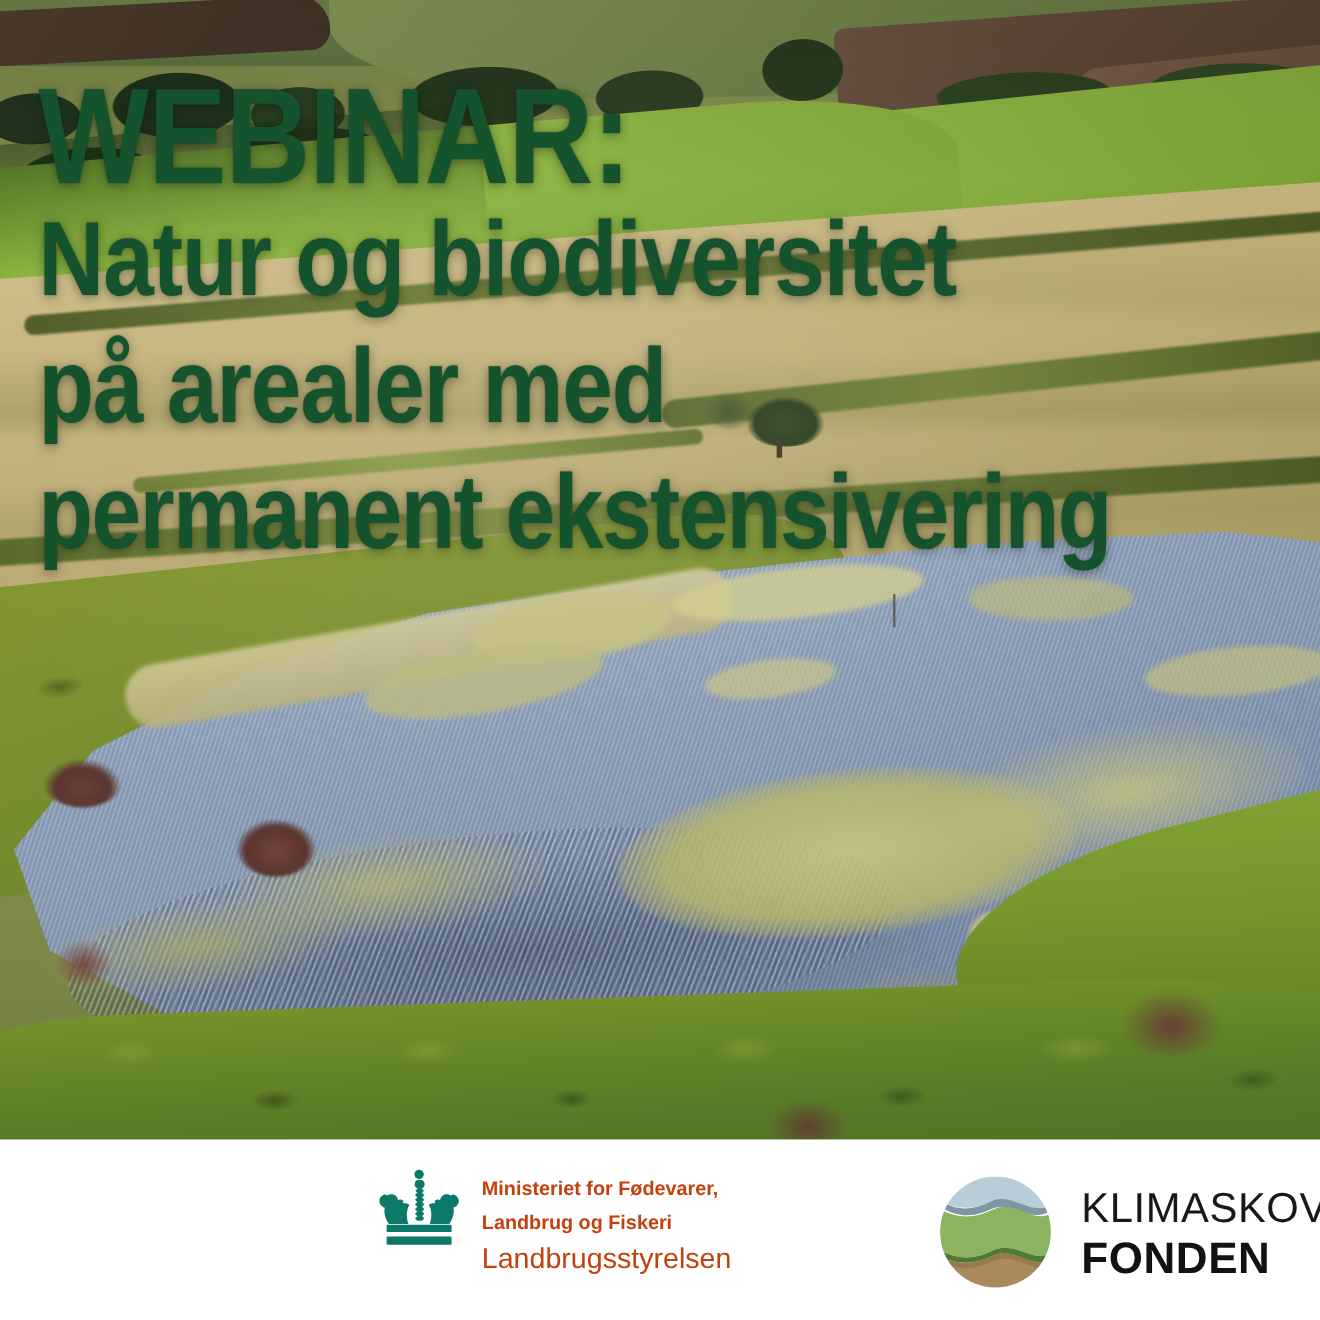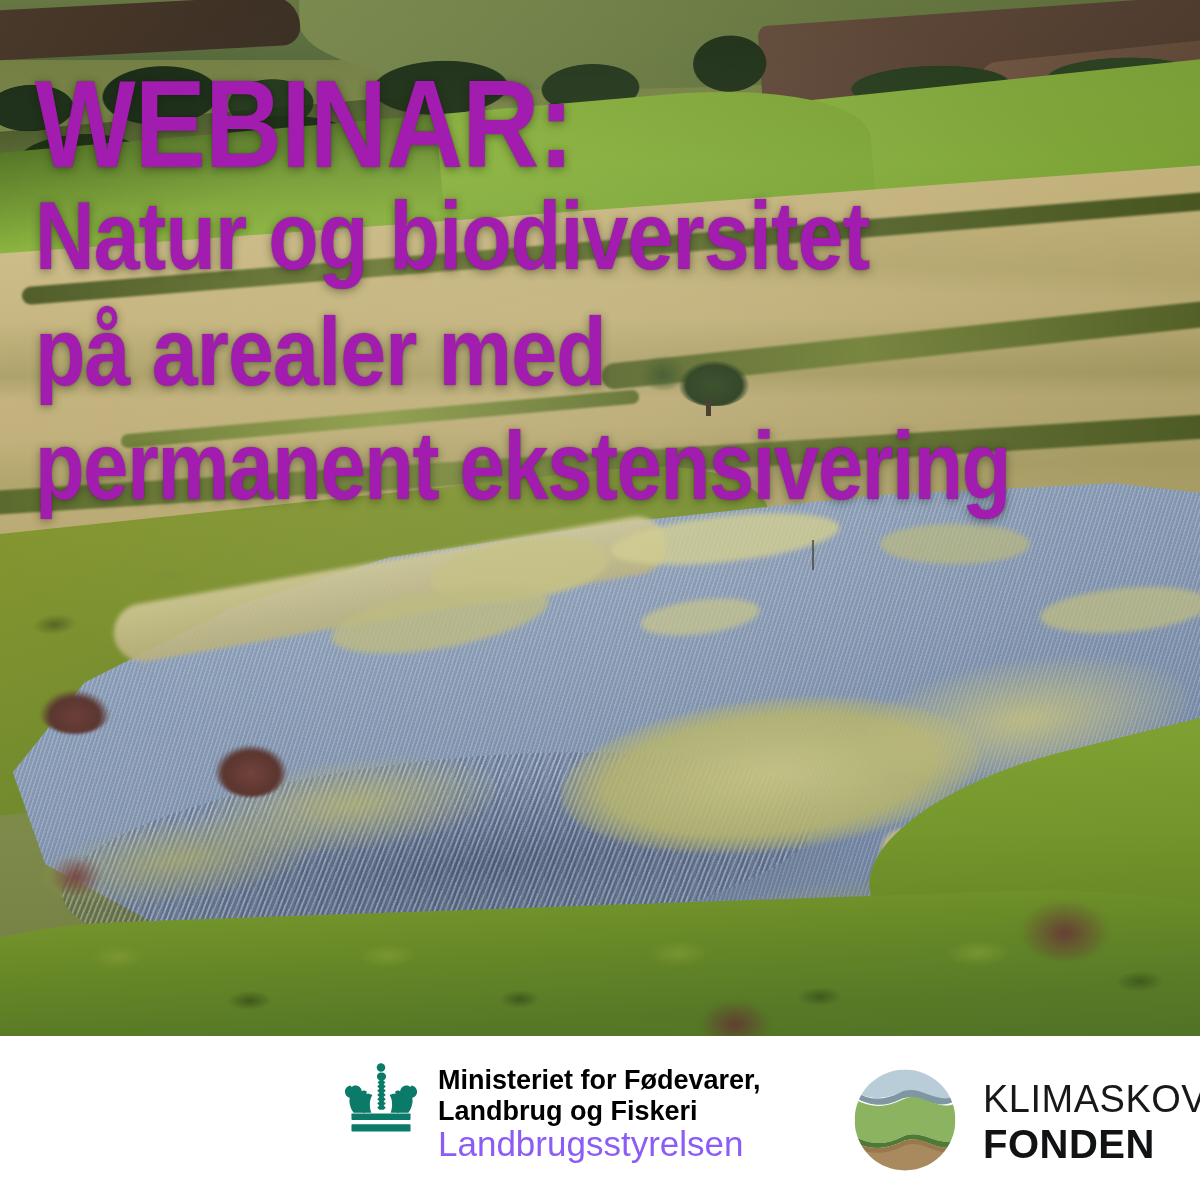--- a/index.html
+++ b/index.html
@@ -325,21 +325,21 @@
       radial-gradient(ellipse 900px 600px at 46% 36%, rgba(255,255,235,.10), rgba(0,0,0,0) 70%),
       linear-gradient(180deg, rgba(25,30,15,.16) 0%, rgba(0,0,0,0) 16%, rgba(0,0,0,0) 80%, rgba(20,30,10,.12) 100%);
     pointer-events:none;
   }
 
   
   .headline {
     position:absolute;
     left:35px; top:70px;
     width:1150px;
-    color:#a21caf;
+    color:#14532d;
     font-family:"Liberation Sans", sans-serif;
     font-weight:bold;
     text-shadow:0 2px 10px rgba(20,30,10,.45), 0 0 2px rgba(20,30,10,.35);
     pointer-events:none;
   }
   .hl-line {
     display:block;
     white-space:nowrap;
     font-weight:bold;
     transform-origin:left top;
@@ -373,27 +373,27 @@
 
   
   .ministry {
     position:absolute; left:340px; top:1055px;
     display:flex; align-items:flex-start; gap:16px;
   }
   .crown { width:82px; height:82px; flex:none; margin-top:6px; }
   .min-text { margin-top:10px; }
   .min-l1, .min-l2 {
     font-family:"Liberation Sans", sans-serif;
-    font-weight:bold; font-size:27px; line-height:31px;
-    color:#000000; letter-spacing:0px; white-space:nowrap;
+    font-weight:bold; font-size:18px; line-height:31px;
+    color:#c2410c; letter-spacing:0px; white-space:nowrap;
   }
   .min-l3 {
     font-family:"Liberation Sans", sans-serif;
-    font-weight:normal; font-size:35px; line-height:34px;
-    color:#8b5cf6; white-space:nowrap;
+    font-weight:normal; font-size:26px; line-height:34px;
+    color:#c2410c; white-space:nowrap;
   }
 
   
   .klima {
     position:absolute; left:845px; top:1060px;
     display:flex; align-items:center; gap:18px;
   }
   .klima-mark { width:120px; height:120px; flex:none; }
   .klima-text { margin-top:4px; }
   .klima-l1 {

